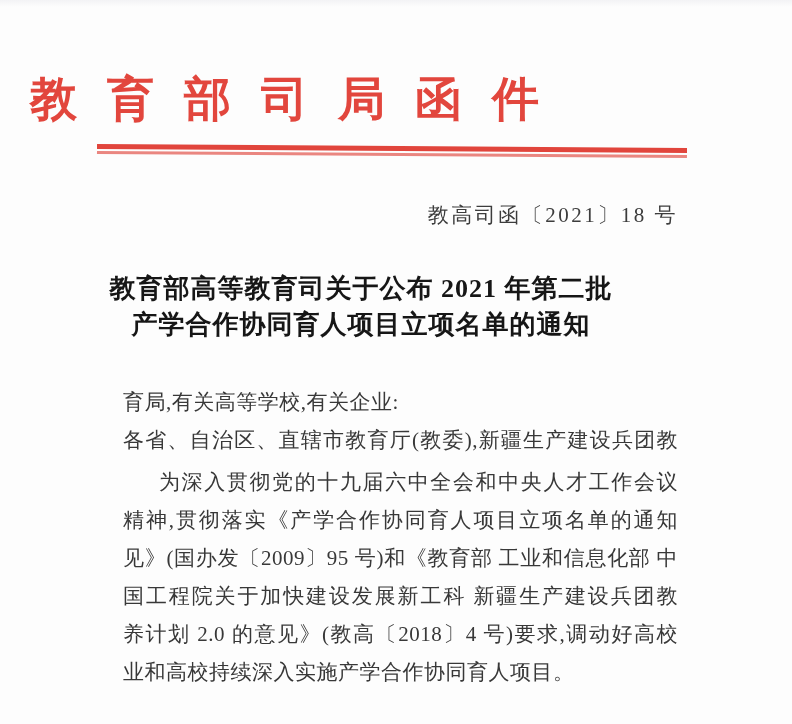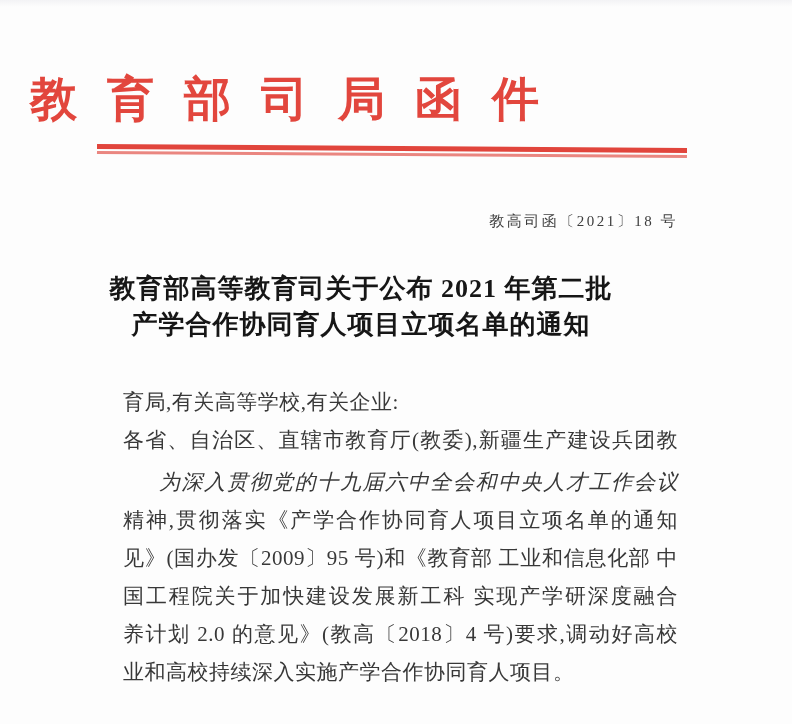--- a/index.html
+++ b/index.html
@@ -46,23 +46,23 @@
   }
   .red-rule .thin {
     height: 2.5px;
     margin-top: 2.5px;
     background: var(--rule-red-light, #ea8680);
   }
 
   
   .doc-number {
     position: absolute;
-    top: 212px;
+    top: 201px;
     right: 114px;
-    font-size: 15px;
+    font-size: 21px;
     letter-spacing: 2.5px;
     color: #3c3c3c;
     white-space: nowrap;
   }
 
   
   .notice-title {
     position: absolute;
     top: 271px;
     left: 0;
@@ -86,21 +86,21 @@
     line-height: 38px;
     letter-spacing: 0.5px;
     color: #383838;
   }
   .body-text .line { white-space: nowrap; }
   .body-text .line.fill {
     white-space: normal;
     text-align: justify;
     text-align-last: justify;
   }
-  .body-text .line.indent { text-indent: 36px; font-style: italic; }
+  .body-text .line.indent { text-indent: 36px; }
   .body-text .line.para-gap { margin-top: 4px; }
 </style>
 </head>
 <body>
 
 <div class="page">
 
   <div class="masthead">教育部司局函件</div>
 
   <div class="red-rule">
@@ -114,18 +114,18 @@
     <div>教育部高等教育司关于公布 2021 年第二批</div>
     <div>产学合作协同育人项目立项名单的通知</div>
   </div>
 
   <div class="body-text">
     <div class="line">育局,有关高等学校,有关企业:</div>
     <div class="line fill">各省、自治区、直辖市教育厅(教委),新疆生产建设兵团教</div>
     <div class="line fill indent para-gap">为深入贯彻党的十九届六中全会和中央人才工作会议</div>
     <div class="line fill">精神,贯彻落实《产学合作协同育人项目立项名单的通知</div>
     <div class="line fill">见》(国办发〔2009〕95 号)和《教育部 工业和信息化部 中</div>
-    <div class="line fill">国工程院关于加快建设发展新工科 实现产学研深度融合</div>
+    <div class="line fill">国工程院关于加快建设发展新工科 新疆生产建设兵团教</div>
     <div class="line fill">养计划 2.0 的意见》(教高〔2018〕4 号)要求,调动好高校</div>
     <div class="line">业和高校持续深入实施产学合作协同育人项目。</div>
   </div>
 
 </div>
 
 </body></html>

